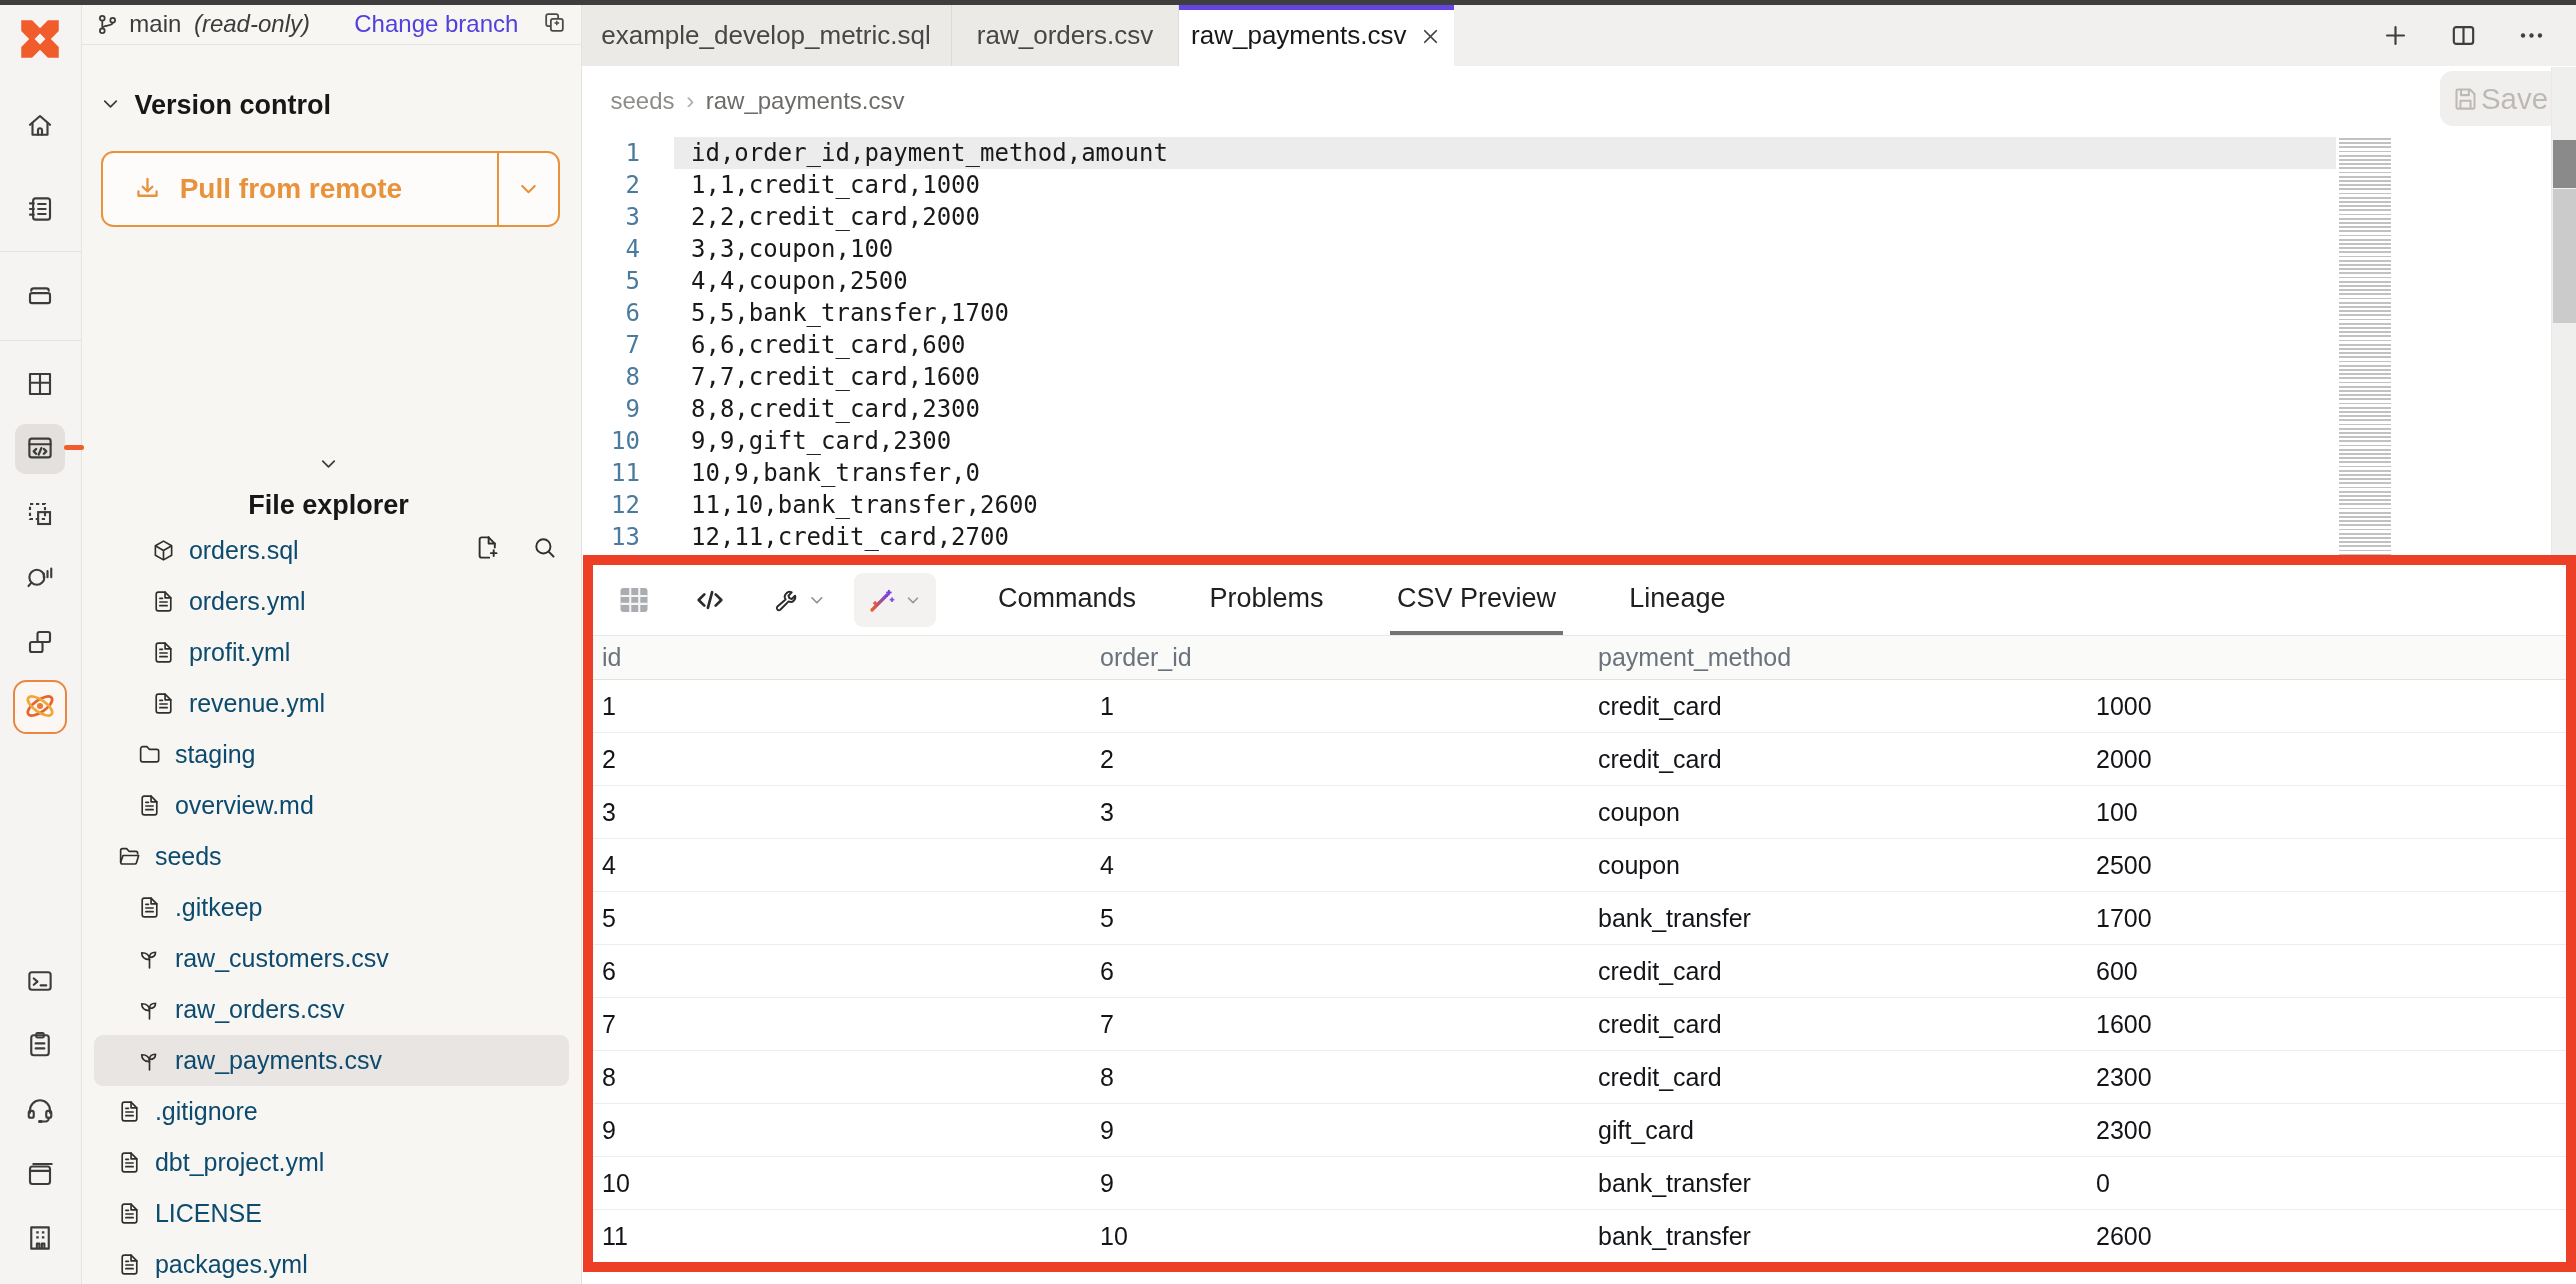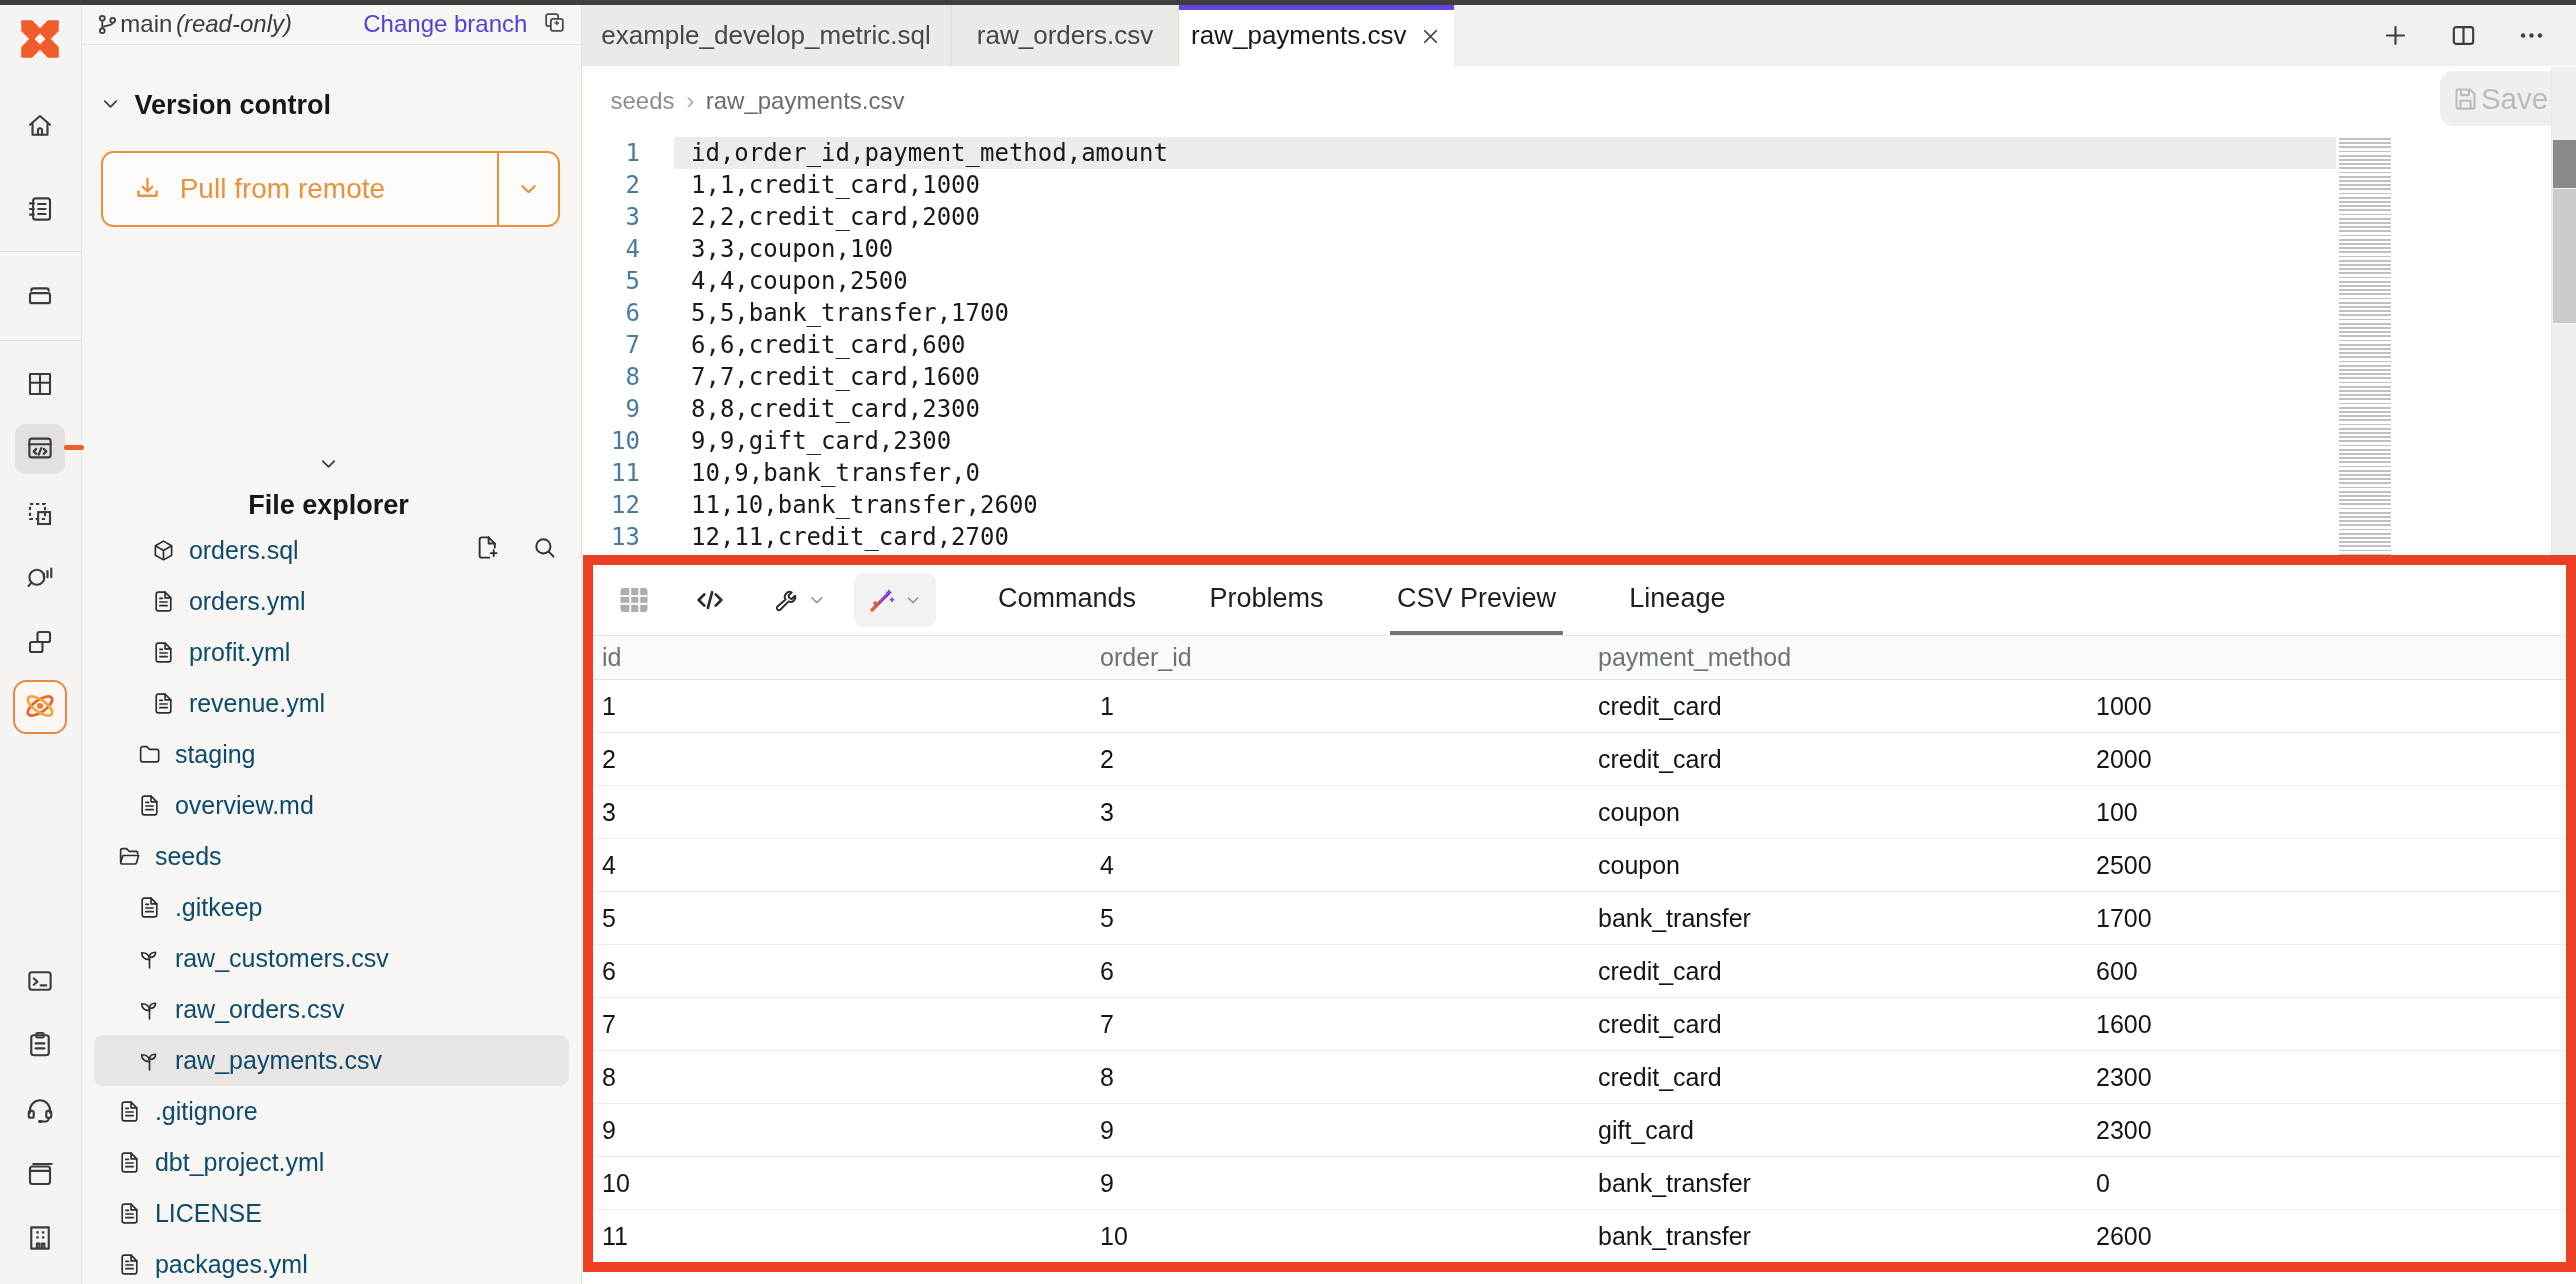--- a/index.html
+++ b/index.html
@@ -13,34 +13,34 @@
   .act-ic svg{width:30px;height:30px;display:block;}
   .act-divider{position:absolute;left:0;width:81px;height:0.9px;background:#e4e2df;}
   .act-pill{position:absolute;left:15px;width:50px;height:50px;background:#e3e0dd;border-radius:10.7px;}
   .act-pill .act-ic{left:9.8px;top:9.8px;}
   .atom-pill{position:absolute;left:13.4px;width:54px;height:54px;border:2.7px solid #e88742;border-radius:13.4px;background:#fcf7f2;box-sizing:border-box;}
   .atom-pill svg{width:36px;height:36px;margin:6.3px;}
   .orange-dash{position:absolute;left:64px;top:440px;width:19.7px;height:5.4px;background:#f05c2c;border-radius:2.7px;z-index:25;}
 
   
   .sidebar{position:absolute;left:81px;top:4.5px;width:500px;height:1280px;background:#f7f6f3;border-right:0.9px solid #e4e2df;z-index:15;}
-  .branch-row{height:39px;display:flex;align-items:center;padding:0 14.3px;border-bottom:0.9px solid #e7e5e2;}
+  .branch-row{height:39px;display:flex;align-items:center;padding:0 14.3px;border-bottom:0.9px solid #e7e5e2;gap:9px;}
   .branch-row svg{flex:0 0 auto;}
   .branch-name{font-size:24px;color:#3c3c3c;}
   .branch-mode{font-size:24px;color:#3c3c3c;font-style:italic;margin-left:3.6px;}
   .change-branch{margin-left:auto;font-size:24px;font-weight:500;color:#5240dd;cursor:pointer;}
   .copy-btn{margin-left:14.3px;color:#4a4a4a;}
 
   .vc-header{display:flex;align-items:center;gap:12.5px;margin:45px 0 0 18px;}
   .sec-title{font-size:27px;font-weight:700;color:#171717;}
   .chev{color:#3c3c3c;}
 
   .pull-btn{margin:30px 21.5px 0 19.7px;height:72px;border:2.7px solid #e8923c;border-radius:12.5px;background:#fdfcfb;display:flex;align-items:stretch;overflow:hidden;}
   .pull-main{flex:1;display:flex;align-items:center;gap:18px;padding-left:30px;color:#e8923c;}
-  .pull-label{font-size:28px;font-weight:400;color:#e8923c;}
+  .pull-label{font-size:28px;font-weight:700;color:#e8923c;}
   .pull-split{width:59px;border-left:2.7px solid #e8923c;display:flex;align-items:center;justify-content:center;color:#e8923c;}
 
   .fx-section{position:absolute;left:0;top:447px;right:0;bottom:0;}
   .fx-header{height:57px;display:flex;align-items:center;gap:12.5px;padding:0 23px 0 18px;flex-direction:column;}
   .fx-actions{margin-left:auto;display:flex;gap:30px;color:#2f2f2f;}
   .fx-actions svg{width:27px;height:27px;}
 
   .tree{margin-top:16px;}
   .tree-row{height:51px;margin:0 12.5px;display:flex;align-items:center;gap:13.4px;border-radius:9px;box-sizing:border-box;cursor:pointer;}
   .tree-row[data-indent="1"]{padding-left:23px;}

